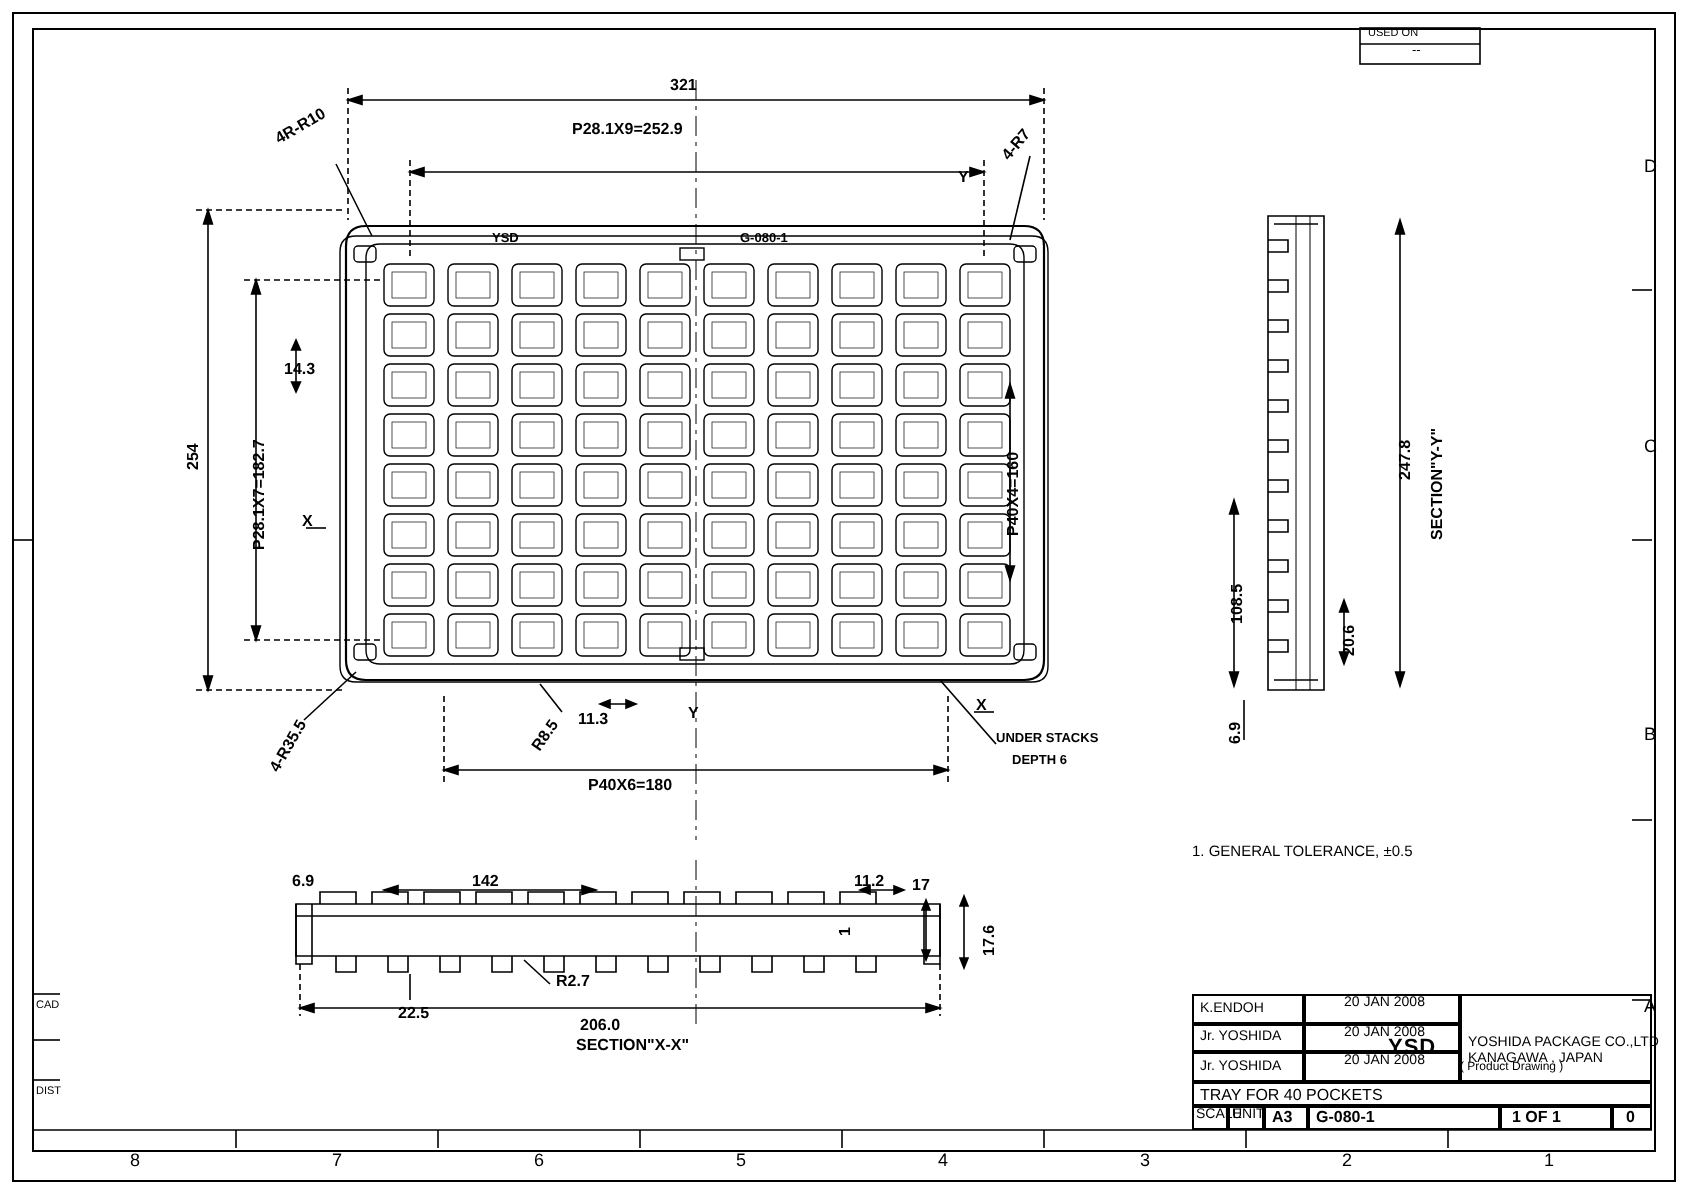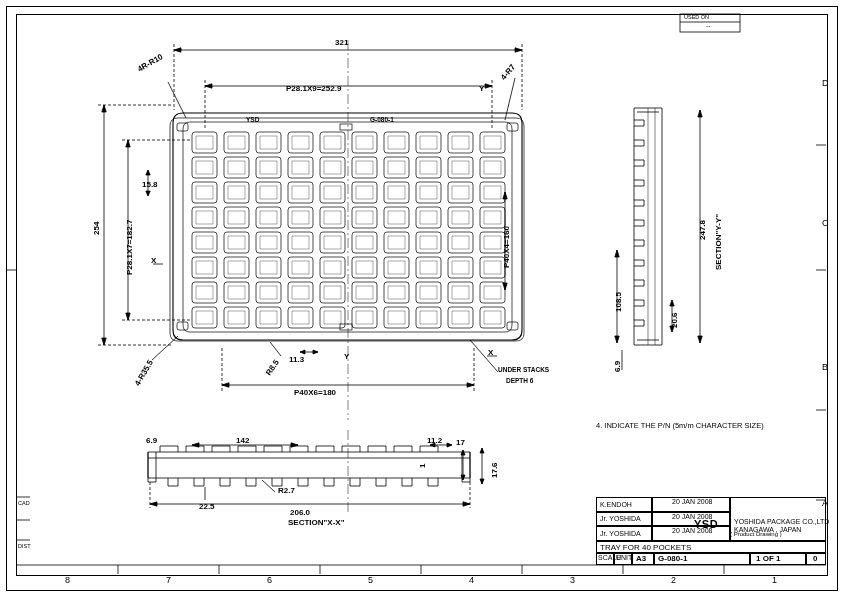--- a/index.html
+++ b/index.html
@@ -397,24 +397,24 @@
   <div class="zone-lbl" style="left:671px;top:575px;">2</div>
   <div class="zone-lbl" style="left:772px;top:575px;">1</div>
 
   <div class="txt mini" style="left:684px;top:14px;">USED ON</div>
   <div class="txt tiny" style="left:706px;top:22px;">--</div>
 
   <div class="txt mini" style="left:18px;top:500px;">CAD</div>
   <div class="txt mini" style="left:18px;top:543px;">DIST</div>
 
   <div class="txt dim b" style="left:335px;top:38px;">321</div>
-  <div class="txt dim b" style="left:286px;top:84px;">P28.1X9=252.9</div>
+  <div class="txt dim b" style="left:286px;top:60px;">P28.1X9=252.9</div>
   <div class="txt dim b" style="left:92px;top:235px;transform:rotate(-90deg);transform-origin:0 0;">254</div>
   <div class="txt dim b" style="left:125px;top:275px;transform:rotate(-90deg);transform-origin:0 0;">P28.1X7=182.7</div>
-  <div class="txt dim b" style="left:142px;top:180px;">15.8</div>
+  <div class="txt dim b" style="left:142px;top:180px;">14.3</div>
   <div class="txt dim b" style="left:502px;top:268px;transform:rotate(-90deg);transform-origin:0 0;">P40X4=160</div>
   <div class="txt dim b" style="left:294px;top:388px;">P40X6=180</div>
   <div class="txt dim b" style="left:136px;top:66px;transform:rotate(-30deg);transform-origin:0 0;">4R-R10</div>
   <div class="txt dim b" style="left:499px;top:76px;transform:rotate(-50deg);transform-origin:0 0;">4-R7</div>
   <div class="txt dim b" style="left:133px;top:383px;transform:rotate(-60deg);transform-origin:0 0;">4-R35.5</div>
   <div class="txt dim b" style="left:264px;top:372px;transform:rotate(-55deg);transform-origin:0 0;">R8.5</div>
   <div class="txt dim b" style="left:289px;top:355px;">11.3</div>
   <div class="txt dim b" style="left:151px;top:256px;">X</div>
   <div class="txt dim b" style="left:488px;top:348px;">X</div>
   <div class="txt dim b" style="left:479px;top:84px;">Y</div>
@@ -435,21 +435,21 @@
   <div class="txt dim b" style="left:290px;top:508px;">206.0</div>
   <div class="txt dim b" style="left:189px;top:502px;padding-left:10px;">22.5</div>
   <div class="txt dim b" style="left:278px;top:486px;">R2.7</div>
   <div class="txt dim b" style="left:427px;top:436px;">11.2</div>
   <div class="txt dim b" style="left:418px;top:468px;transform:rotate(-90deg);transform-origin:0 0;">1</div>
   <div class="txt dim b" style="left:456px;top:438px;">17</div>
   <div class="txt dim b" style="left:490px;top:478px;transform:rotate(-90deg);transform-origin:0 0;">17.6</div>
   <div class="txt dim b" style="left:288px;top:518px;">SECTION"X-X"</div>
 
   <div class="notes" style="left:596px;top:420px;width:230px;">
-    <div>4. INDICATE THE P/N (5m/m CHARACTER SIZE)</div>
+    <div>1. GENERAL TOLERANCE, ±0.5</div>
   </div>
 
   <div class="tb" style="left:596px;top:497px;width:230px;height:68px;"></div>
   <div class="tb" style="left:596px;top:497px;width:134px;height:44px;"></div>
   <div class="tb" style="left:596px;top:497px;width:56px;height:14.66px;"></div>
   <div class="tb" style="left:596px;top:511.6px;width:56px;height:14.66px;"></div>
   <div class="tb" style="left:596px;top:526.3px;width:56px;height:14.7px;"></div>
   <div class="tb" style="left:652px;top:497px;width:78px;height:14.66px;"></div>
   <div class="tb" style="left:652px;top:511.6px;width:78px;height:14.66px;"></div>
   <div class="tb" style="left:652px;top:526.3px;width:78px;height:14.7px;"></div>

